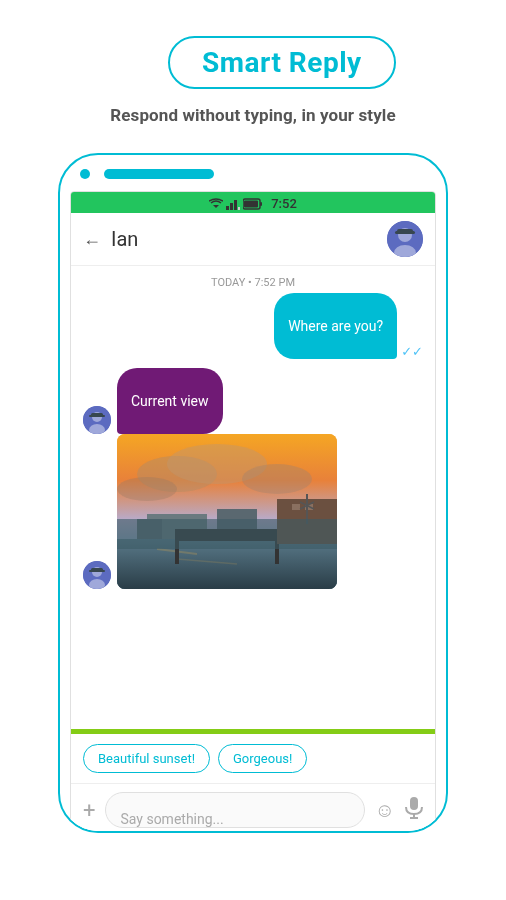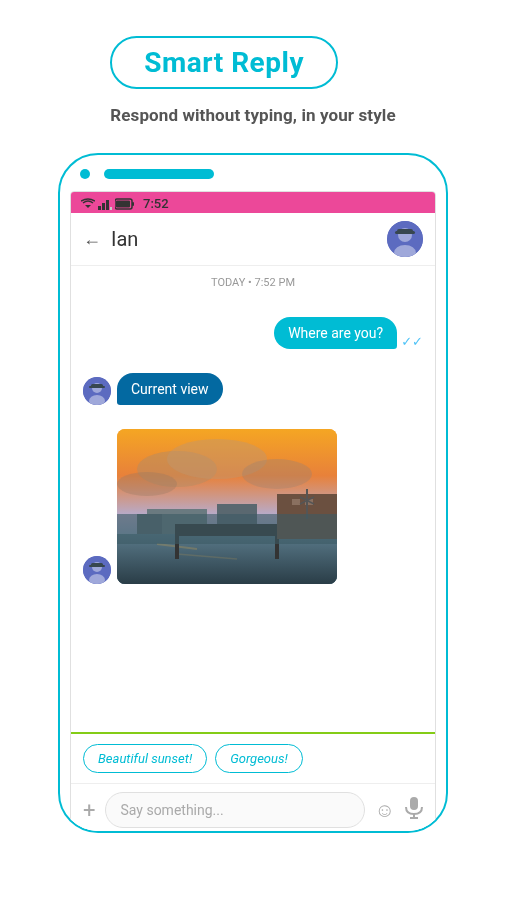--- a/index.html
+++ b/index.html
@@ -13,21 +13,21 @@
       display: flex;
       flex-direction: column;
       align-items: center;
     }
 
     
     .header {
       margin-top: 36px;
       display: flex;
       flex-direction: column;
-      align-items: flex-start;
+      align-items: flex-end;
     }
 
     .smart-reply-badge {
       border: 2.5px solid #00bcd4;
       border-radius: 30px;
       padding: 8px 32px;
       display: inline-block;
     }
 
     .smart-reply-title {
@@ -99,24 +99,24 @@
       height: calc(100% - 30px);
       overflow: hidden;
       background: #fff;
       display: flex;
       flex-direction: column;
     }
 
     
     .status-bar {
       display: flex;
-      justify-content: flex-start;
+      justify-content: center;
       align-items: center;
       padding: 4px 10px 2px 10px;
-      background: #ec4899;
+      background: #22c55e;
       gap: 4px;
     }
 
     .status-icons {
       display: flex;
       align-items: center;
       gap: 3px;
     }
 
     .status-time {
@@ -161,21 +161,21 @@
     }
 
     
     .chat-messages {
       flex: 1;
       overflow: hidden;
       padding: 10px 12px;
       background: #fff;
       display: flex;
       flex-direction: column;
-      gap: 24px;
+      gap: 0;
       position: relative;
     }
 
     .watermark {
       position: absolute;
       top: 50%;
       left: 50%;
       transform: translate(-50%, -60%);
       font-size: 90px;
       color: rgba(200,200,200,0.25);
@@ -202,36 +202,37 @@
       justify-content: flex-end;
     }
 
     .message-row.received {
       justify-content: flex-start;
       align-items: flex-end;
       gap: 6px;
     }
 
     .msg-bubble {
-      padding: 8px 14px;
+      padding: 25px 14px;
       border-radius: 20px;
       font-size: 14px;
       max-width: 65%;
     }
 
     .msg-bubble.sent {
       background: #00bcd4;
       color: #fff;
       border-bottom-right-radius: 4px;
     }
 
     .msg-bubble.received {
-      background: #0369a1;
+      background: #701a75;
       color: #fff;
       border-bottom-left-radius: 4px;
+      margin-top: 9px;
     }
 
     .msg-check {
       display: flex;
       align-items: center;
       margin-left: 4px;
       align-self: flex-end;
     }
 
     
@@ -294,24 +295,23 @@
       right: 0;
       height: 30px;
       background: rgba(60,90,100,0.6);
     }
 
     
     .smart-replies {
       display: flex;
       gap: 8px;
       padding: 10px 12px;
-      border-top: 2px solid #84cc16;
+      border-top: 5px solid #84cc16;
       background: #fff;
       z-index: 1;
-      font-style: italic;
     }
 
     .reply-chip {
       border: 1.5px solid #00bcd4;
       border-radius: 20px;
       padding: 6px 14px;
       font-size: 13px;
       color: #00bcd4;
       background: #fff;
       white-space: nowrap;
@@ -337,21 +337,21 @@
     .input-field {
       flex: 1;
       height: 36px;
       border: 1px solid #e0e0e0;
       border-radius: 20px;
       padding: 0 14px;
       font-size: 14px;
       color: #aaa;
       background: #fafafa;
       display: flex;
-      align-items: center;
+      align-items: flex-end;
     }
 
     .input-emoji {
       font-size: 20px;
       color: #aaa;
       cursor: pointer;
     }
 
     .input-mic {
       font-size: 20px;

